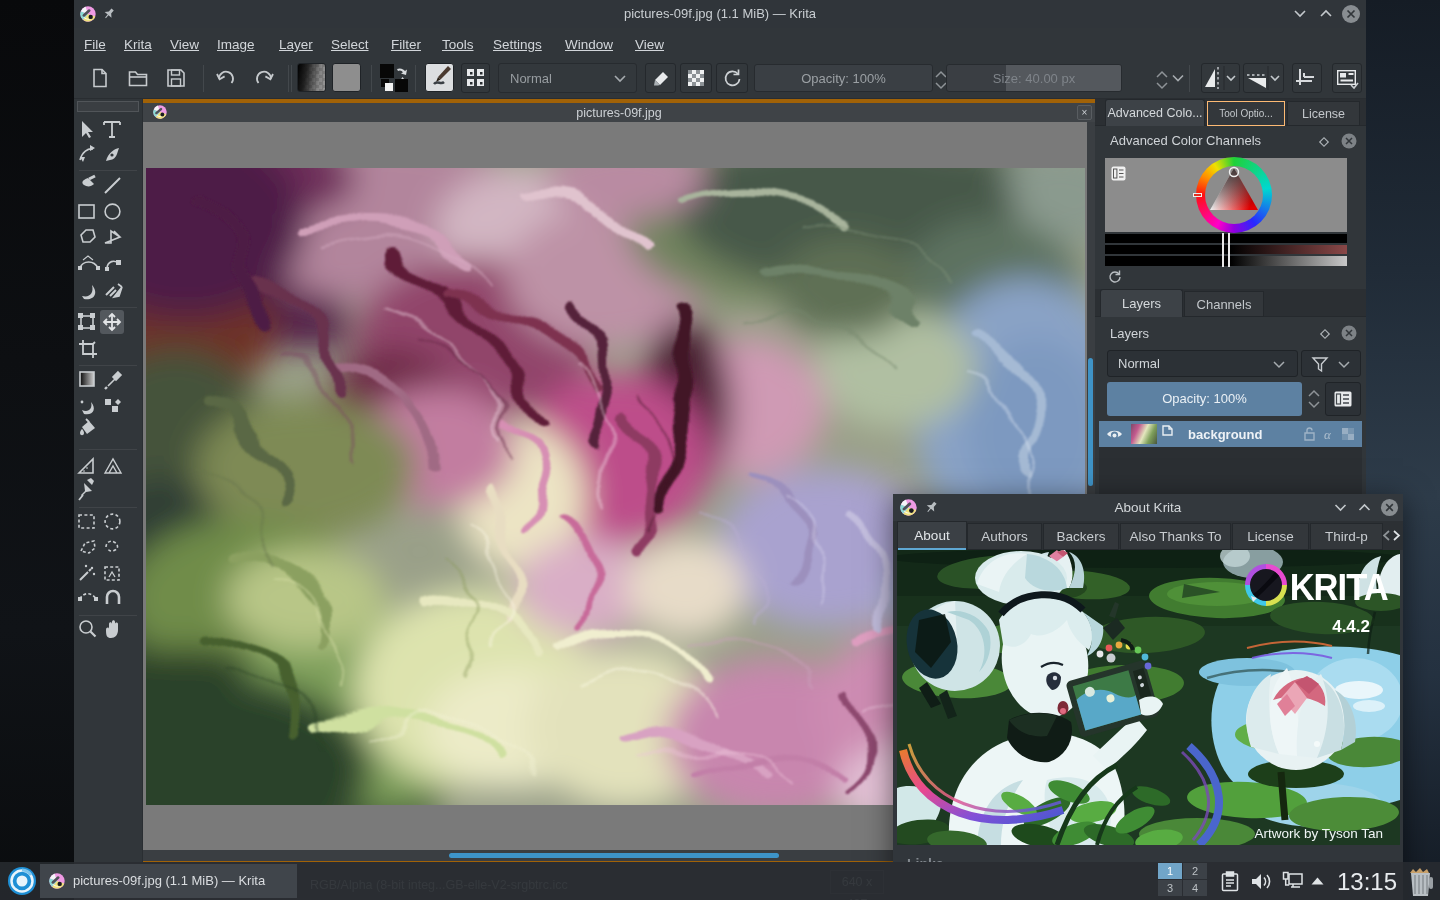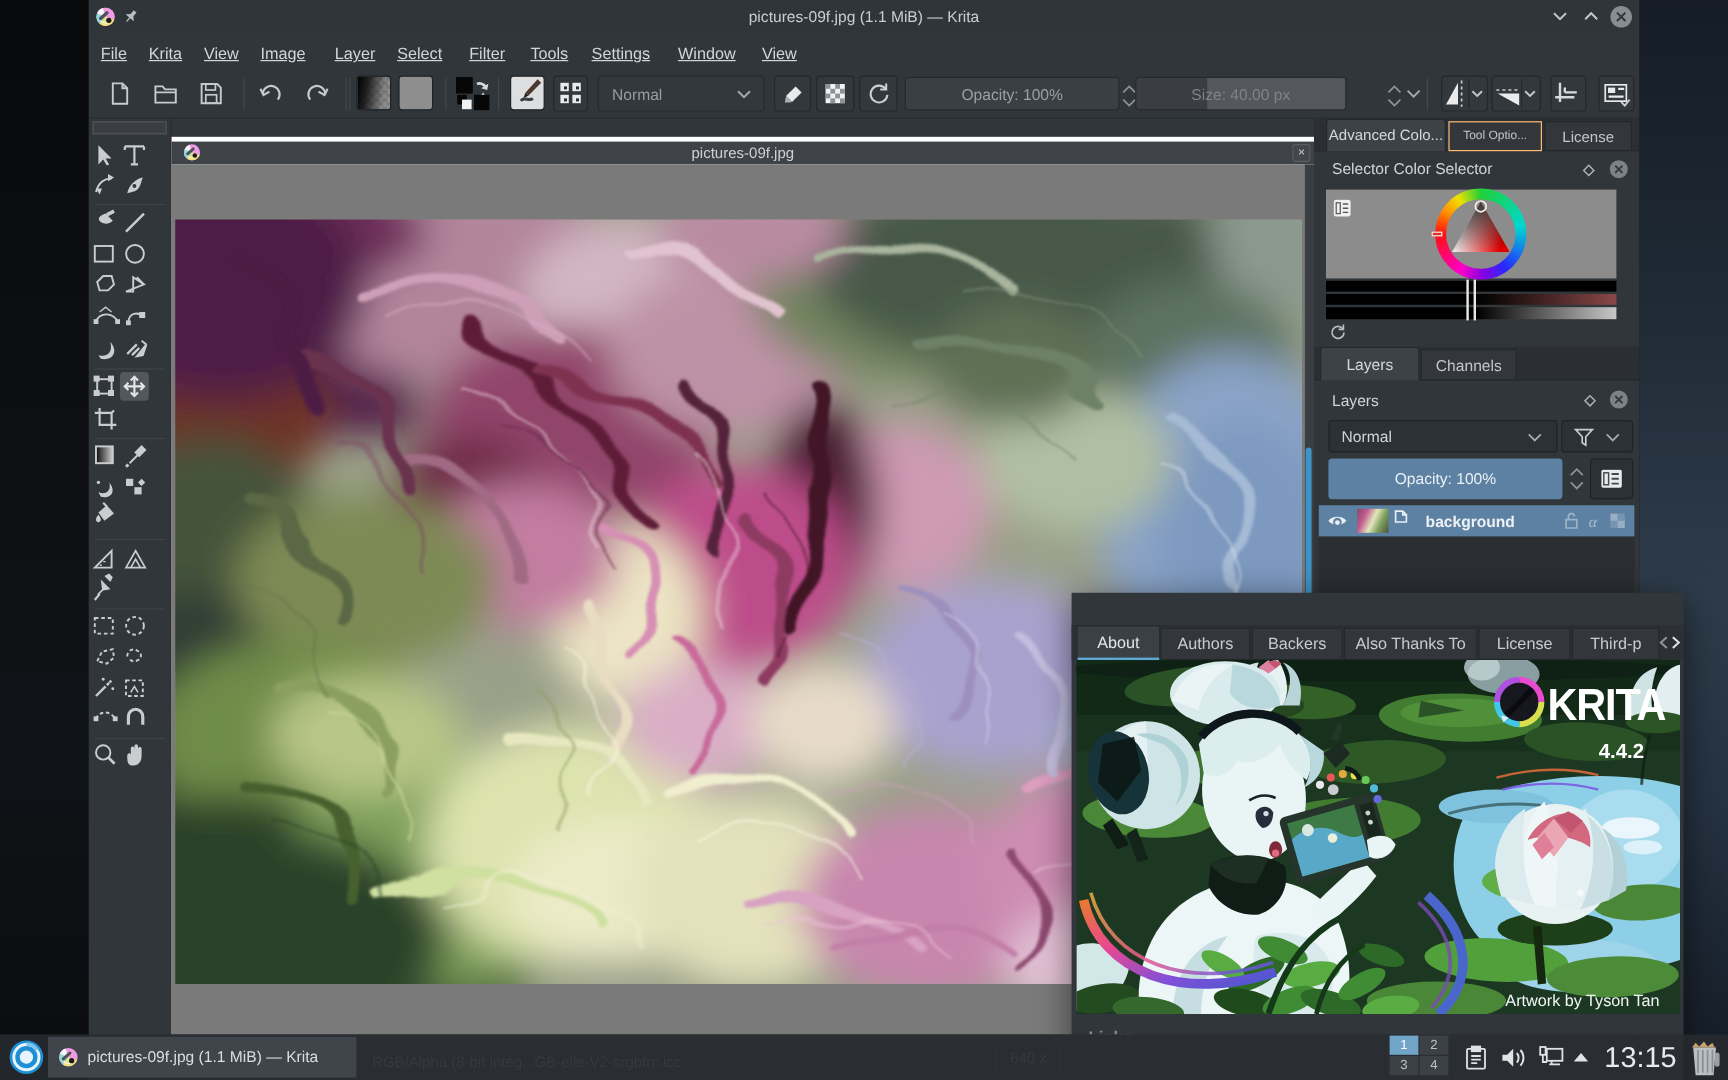--- a/index.html
+++ b/index.html
@@ -14,21 +14,21 @@
   
   #menubar { left:0; top:28px; width:1292px; height:32px; background:#31363a; color:#d2d6da; font-size:13.5px; }
   #menubar span { position:absolute; top:9px;text-decoration:underline; }
   
   #toolbar { left:0; top:60px; width:1292px; height:39px; background:#31363a; border-bottom:1px solid #292d31; }
   .tbtn { position:absolute; top:3px; height:30px; background:#33383c; border:1px solid #24282c; border-radius:3px; }
   .tslider { position:absolute; top:4px; height:28px; background:#3a3f44; border:1px solid #272b2f; border-radius:3px; color:#9ba0a4; font-size:13px; text-align:center; line-height:27px; }
   
   #toolbox { left:0; top:99px; width:69px; height:763px; background:#31363a; border-right:1px solid #2a2e32; }
   
-  #mdi { left:69px; top:99px; width:952px; height:763px; background:#ffffff;margin-top:15px; }
+  #mdi { left:69px; top:99px; width:952px; height:763px; background:#a16207; }
   #doctab { position:absolute; left:0; top:4px; width:952px; height:19px; background:#3f4347; color:#cdd1d5; font-size:12.5px; }
   #canvasarea { position:absolute; left:0; top:23px; width:944px; height:728px; background:#7a7a7a; }
   
   #rdock { left:1021px; top:99px; width:271px; height:763px; background:#31363a; }
   
   #dialog { left:893px; top:494px; width:510px; height:406px; background:#31363b; box-shadow:0 6px 28px rgba(0,0,0,.55); }
   
   #taskbar { left:0; top:862px; width:1440px; height:38px; background:rgba(40,44,49,0.84); }
   .seph { position:absolute; background:#43484c; width:1px; }
 </style>
@@ -476,21 +476,21 @@
     </div>
   </div>
 
   <div class="abs" id="rdock">
     
     <div class="abs" style="left:0;top:0;width:271px;height:27px;background:#2b2f33;border-bottom:1px solid #25292d"></div>
     <div class="abs" style="left:10px;top:0;width:100px;height:27px;background:#3d4247;border:1px solid #24282c;border-bottom:none;border-radius:3px 3px 0 0;color:#d5d9dc;font-size:12.5px;text-align:center;line-height:26px">Advanced Colo...</div>
     <div class="abs" style="left:112px;top:2px;width:78px;height:25px;background:#33373b;border:1px solid #fdba74;color:#c3c7cb;font-size:10px;text-align:center;line-height:24px">Tool Optio...</div>
     <div class="abs" style="left:192px;top:2px;width:73px;height:25px;background:#33373b;border:1px solid #24282c;color:#c3c7cb;font-size:12.5px;text-align:center;line-height:24px">License</div>
     
-    <div class="abs" style="left:15px;top:34px;color:#d0d4d8;font-size:13px">Selector Color Selector</div>
+    <div class="abs" style="left:15px;top:34px;color:#d0d4d8;font-size:13px">Advanced Color Channels</div>
     <svg class="abs" style="left:223px;top:37px" width="12" height="12" viewBox="0 0 12 12">
         <rect x="3" y="3" width="6" height="6" transform="rotate(45 6 6)" fill="none" stroke="#aeb3b7" stroke-width="1.2"></rect>
       </svg>
     <svg class="abs" style="left:246px;top:34px" width="16" height="16" viewBox="0 0 16 16">
         <circle cx="8" cy="8" r="7.5" fill="#7d8286"></circle>
         <path d="M5 5 L11 11 M11 5 L5 11" stroke="#31363a" stroke-width="1.5"></path>
       </svg>
     <div class="abs" style="left:10px;top:59px;width:242px;height:74px;background:#8c8c8c">
       <svg class="abs" style="left:6px;top:8px" width="15" height="15" viewBox="0 0 15 15">
           <rect x="0.5" y="0.5" width="14" height="14" rx="2" fill="#f0f0f0"></rect>
@@ -588,20 +588,39 @@
           <rect x="46" y="9" width="6" height="6"></rect>
           <rect x="46" y="3" width="6" height="6" fill-opacity="0.2"></rect>
           <rect x="40" y="9" width="6" height="6" fill-opacity="0.2"></rect>
         </g>
     </svg>
   </div>
 </div>
 
 <div class="abs" id="dialog">
 
+  <div class="abs" style="left:0;top:0;width:510px;height:27px;background:#33383d">
+    <svg class="abs" style="left:7px;top:5px" width="17" height="17" viewBox="0 0 16 16">
+        <use href="#kicon16"></use>
+      </svg>
+    <svg class="abs" style="left:32px;top:6px" width="14" height="14" viewBox="0 0 13 13">
+        <path d="M5 1 L8 1 L8 5 L11 8 L7 8 L7 12 L6 12 L6 8 L2 8 L5 5 Z" fill="#b9bec2" transform="rotate(40 6 6)"></path>
+      </svg>
+    <div style="position:absolute;left:0;right:0;top:6px;text-align:center;font-size:13.5px;color:#d3d7da">About Krita</div>
+    <svg class="abs" style="left:440px;top:8px" width="15" height="12" viewBox="0 0 14 12">
+        <path d="M2 3 L7 8 L12 3" stroke="#c3c8cc" stroke-width="1.6" fill="none"></path>
+      </svg>
+    <svg class="abs" style="left:464px;top:8px" width="15" height="12" viewBox="0 0 14 12">
+        <path d="M2 8 L7 3 L12 8" stroke="#c3c8cc" stroke-width="1.6" fill="none"></path>
+      </svg>
+    <svg class="abs" style="left:487px;top:4px" width="19" height="19" viewBox="0 0 20 20">
+        <circle cx="10" cy="10" r="9" fill="#888d91"></circle>
+        <path d="M6.5 6.5 L13.5 13.5 M13.5 6.5 L6.5 13.5" stroke="#31363a" stroke-width="1.7"></path>
+      </svg>
+  </div>
 
   <div class="abs" style="left:0;top:27px;width:510px;height:29px;background:#2c3034;font-size:13.5px">
     <div class="abs" style="left:4px;top:0;width:70px;height:29px;background:#3b4045;border:1px solid #24282c;border-bottom:none;color:#e2e6e9;text-align:center;line-height:27px">About<div class="abs" style="left:0;bottom:0;width:100%;height:2px;background:#5fa8d4"></div></div>
     <div class="abs" style="left:74px;top:2px;width:75px;height:27px;background:#33373b;border:1px solid #24282c;color:#c8ccd0;text-align:center;line-height:25px">Authors</div>
     <div class="abs" style="left:150px;top:2px;width:76px;height:27px;background:#33373b;border:1px solid #24282c;color:#c8ccd0;text-align:center;line-height:25px">Backers</div>
     <div class="abs" style="left:227px;top:2px;width:111px;height:27px;background:#33373b;border:1px solid #24282c;color:#c8ccd0;text-align:center;line-height:25px">Also Thanks To</div>
     <div class="abs" style="left:339px;top:2px;width:77px;height:27px;background:#33373b;border:1px solid #24282c;color:#c8ccd0;text-align:center;line-height:25px">License</div>
     <div class="abs" style="left:417px;top:2px;width:73px;height:27px;background:#33373b;border:1px solid #24282c;color:#c8ccd0;text-align:center;line-height:25px;overflow:hidden">Third-p</div>
     <svg class="abs" style="left:489px;top:8px" width="9" height="13" viewBox="0 0 9 13">
         <path d="M7 2 L2 6.5 L7 11" stroke="#8e9397" stroke-width="1.7" fill="none"></path>

